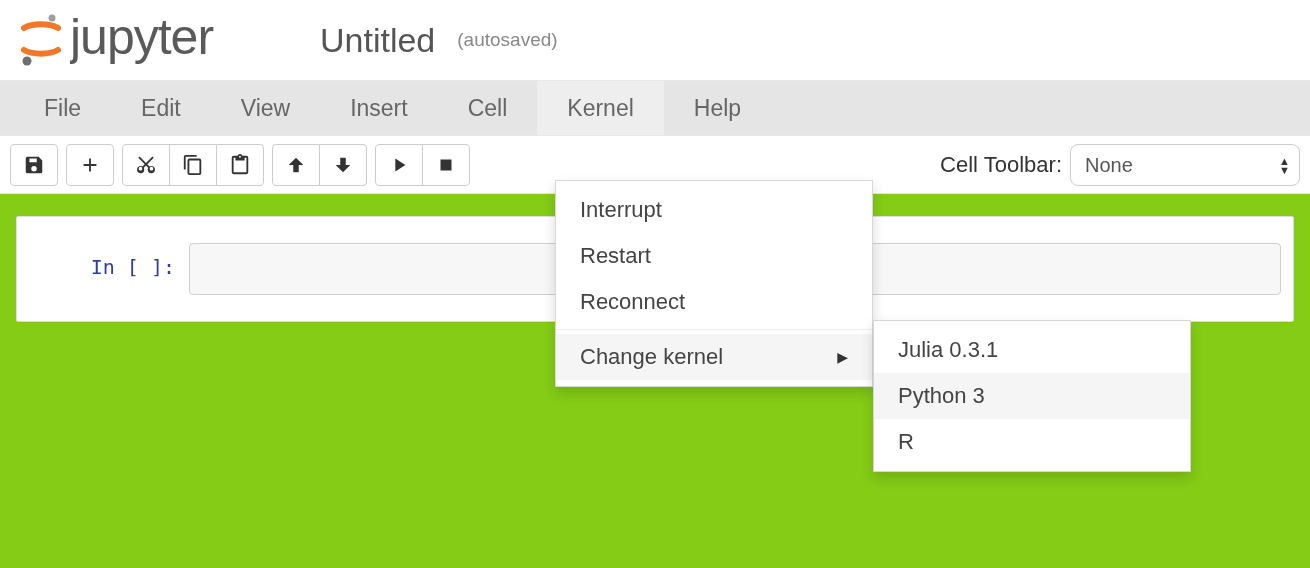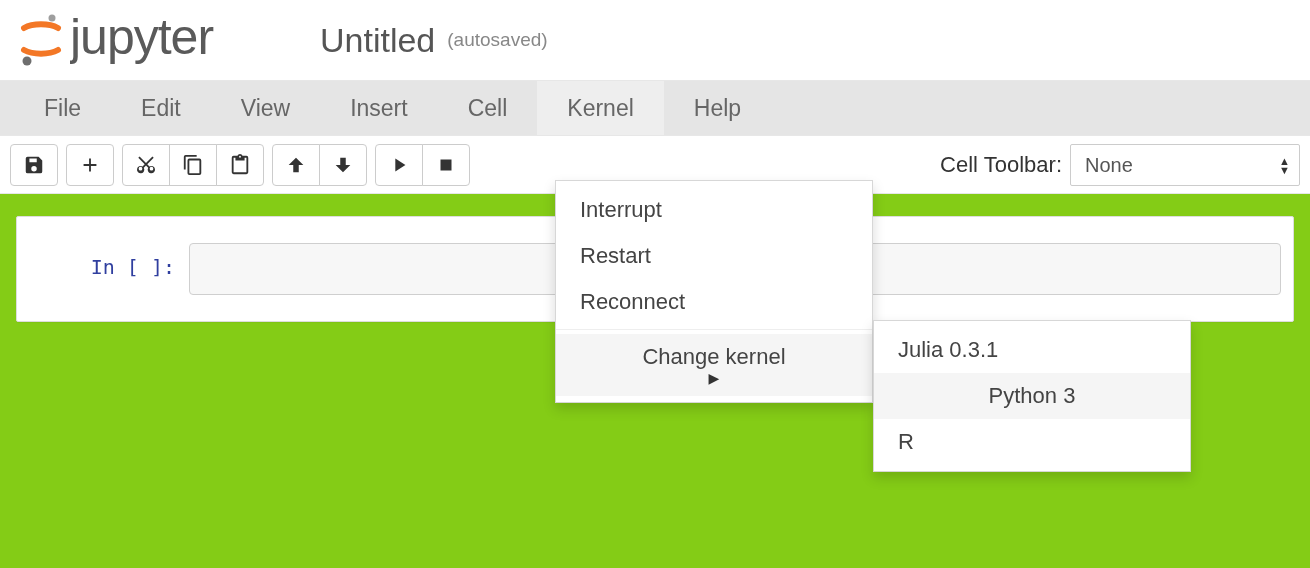--- a/index.html
+++ b/index.html
@@ -27,21 +27,21 @@
   }
   .logo svg { display: block; }
   .title {
     font-size: 34px;
     color: #555;
     margin-left: 30px;
   }
   .autosave {
     font-size: 19px;
     color: #888;
-    margin-left: 12px;
+    margin-left: 22px;
   }
 
   
   .menubar {
     display: flex;
     align-items: stretch;
     border-top: 1px solid #e7e7e7;
     border-bottom: 1px solid #e7e7e7;
     background: #e5e5e5;
     padding: 0 14px;
@@ -93,21 +93,21 @@
   .btn-group .btn:last-child  { border-top-right-radius: 4px; border-bottom-right-radius: 4px; }
   .btn svg { width: 22px; height: 22px; fill: #333; }
   .spacer { flex: 1; }
   .toolbar-label {
     font-size: 22px;
     color: #333;
     margin-right: 8px;
   }
   .select {
     border: 1px solid #ccc;
-    border-radius: 2px;
+    border-radius: 8px;
     background: #fff;
     height: 42px;
     font-size: 20px;
     padding: 0 30px 0 14px;
     appearance: none;
     -webkit-appearance: none;
     color: #555;
     width: 230px;
   }
   .select-wrap { position: relative; }
@@ -169,21 +169,21 @@
     z-index: 10;
   }
   .dd-item {
     padding: 10px 24px;
     display: flex;
     align-items: center;
     justify-content: space-between;
     min-width: 300px;
     cursor: pointer;
   }
-  .dd-item.highlight { background: #f5f5f5; flex-direction: column; }
+  .dd-item.highlight { background: #f5f5f5; }
   .dd-sep { height: 1px; background: #eee; margin: 4px 0; }
   .dd-caret {
     font-size: 14px;
     color: #333;
   }
 
   #kernel-dropdown {
     top: 136px;
     left: 555px;
     width: 318px;

